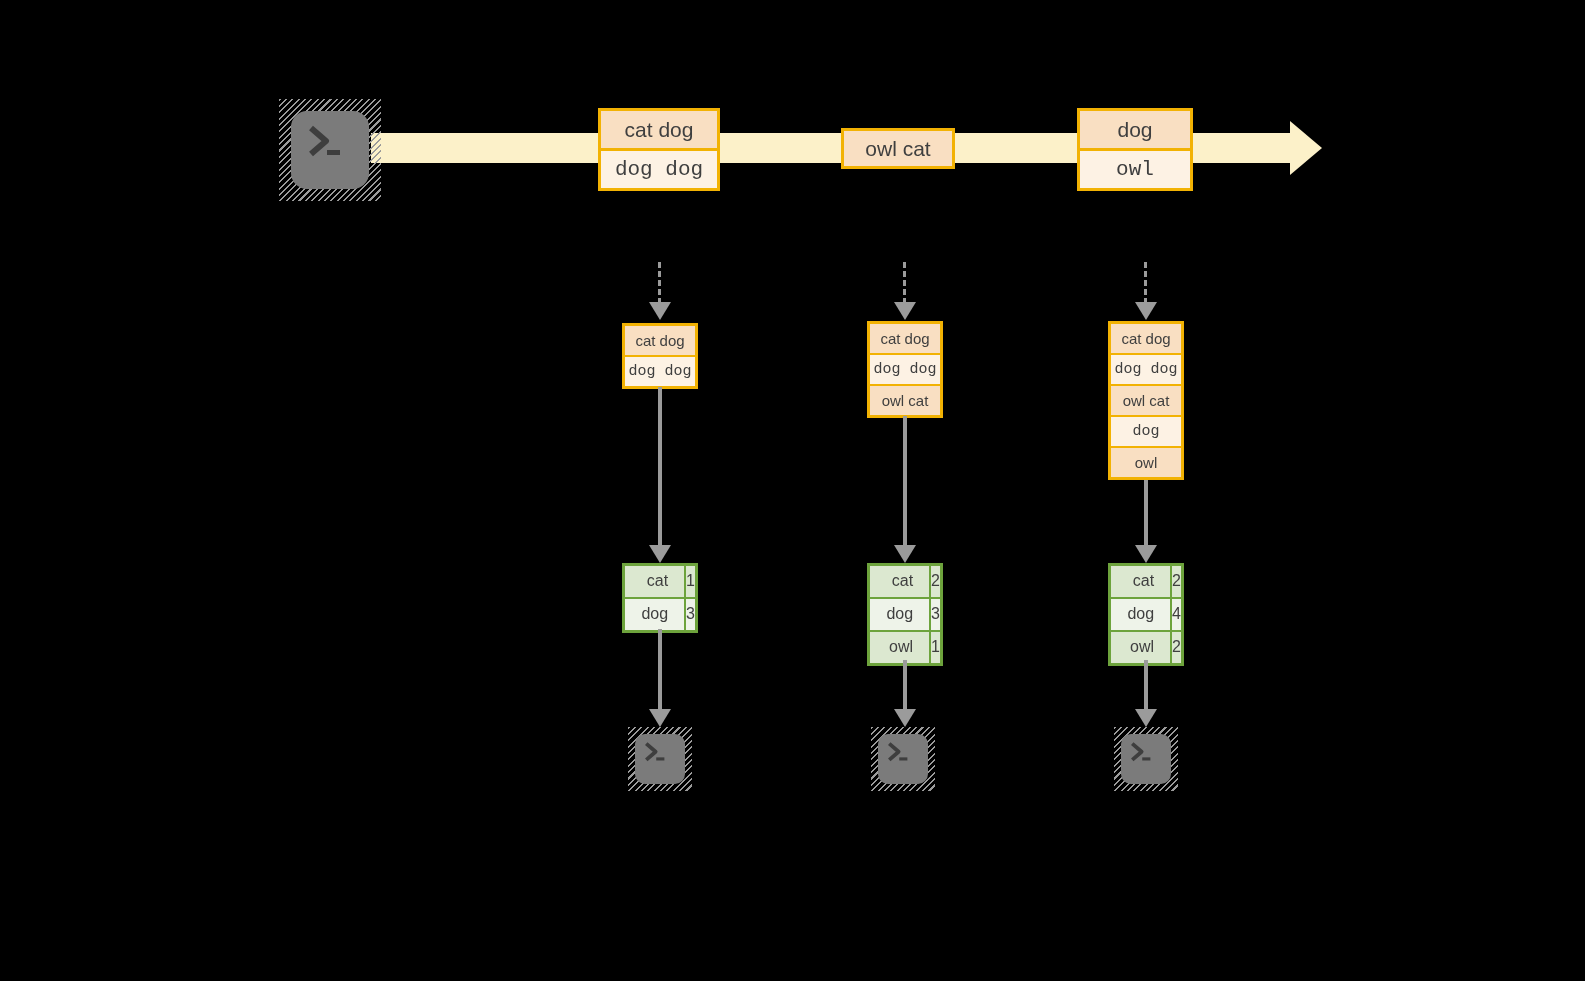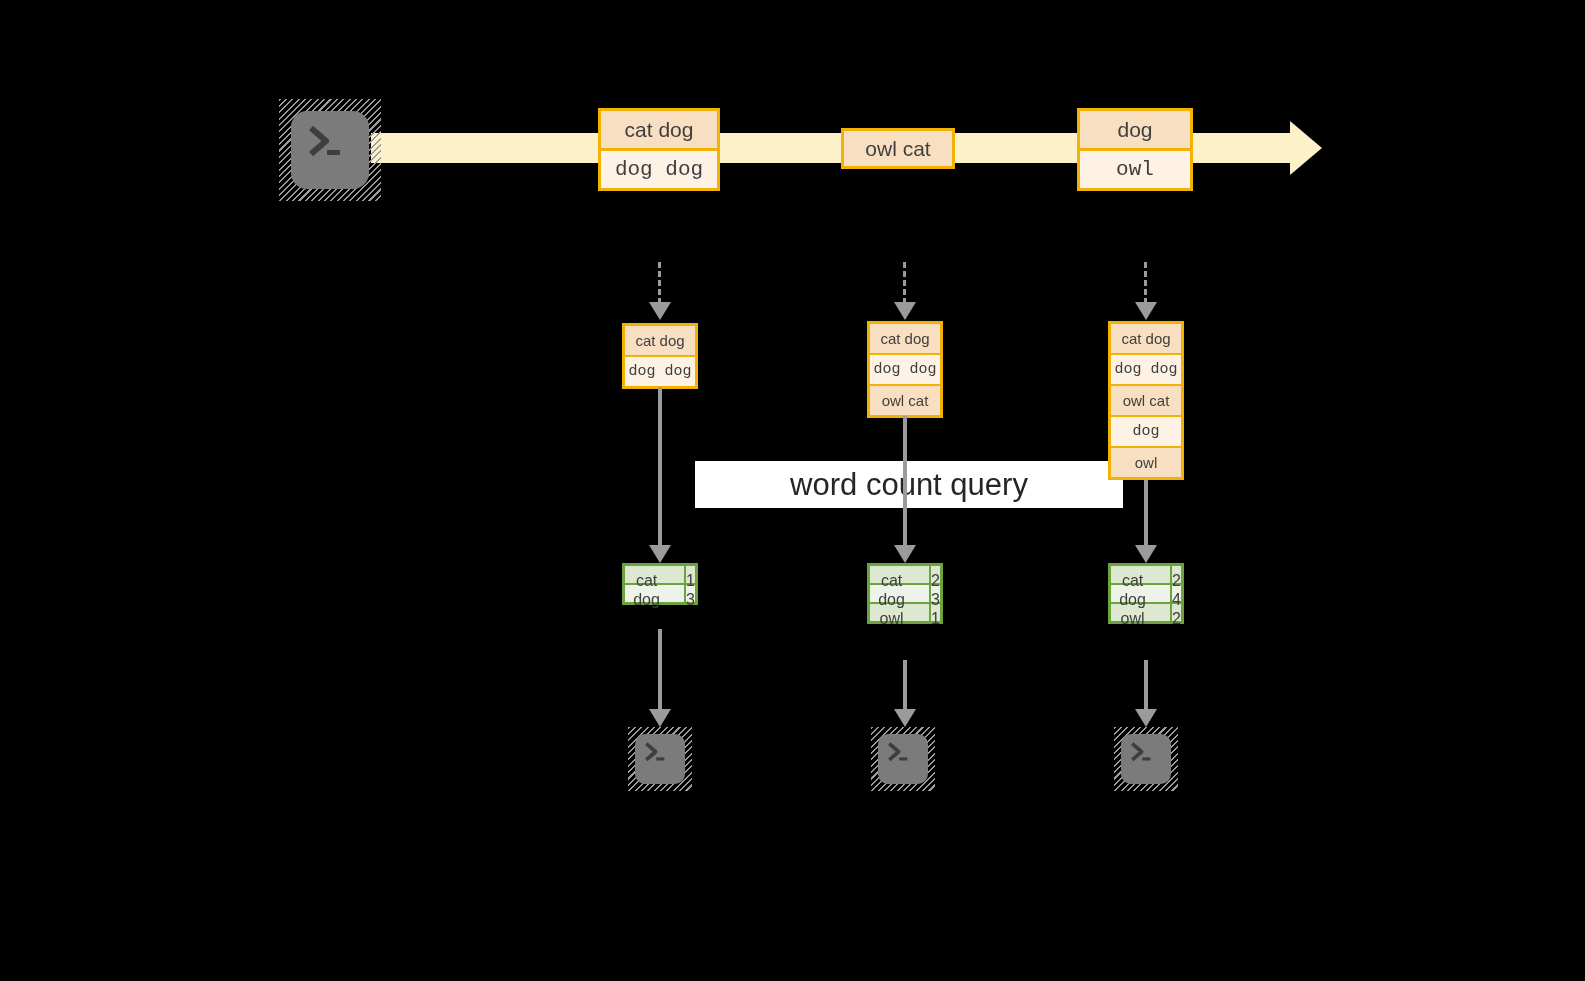--- a/index.html
+++ b/index.html
@@ -21,21 +21,21 @@
   .fill-b{background:#FDF2E4;font-family:Liberation Mono, monospace;}
 
   
   .buffer{position:absolute;width:76px;border:3px solid #F2B203;box-sizing:border-box;}
   .brow{height:29px;line-height:29px;font-size:15px;text-align:center;color:#3F3F3F;}
   .bsep{border-top:2px solid #F2B203;}
   .z3{z-index:3;}
 
   
   .wtable{position:absolute;width:76px;border:3px solid #6DA33C;box-sizing:border-box;}
-  .trow{display:flex;height:17px;line-height:29px;font-size:16px;color:#3F3F3F;text-align:center;gap:16px;}
+  .trow{display:flex;height:31px;line-height:29px;font-size:16px;color:#3F3F3F;text-align:right;gap:16px;}
   .trow + .trow{border-top:2px solid #6DA33C;}
   .wcell{width:45px;}
   .ccell{flex:1;border-left:2px solid #6DA33C;}
   .fill-ga{background:#DCE8D0;}
   .fill-gb{background:#EEF3E9;}
 
   
   .vline{position:absolute;width:4px;background:#9B9B9B;}
   .over{z-index:2;}
   .dline{position:absolute;width:0;border-left:3px dashed #9B9B9B;}
@@ -102,21 +102,20 @@
     <div class="brow fill-a bsep">owl cat</div>
   </div>
   <div class="buffer z3" style="left:1108px;top:321px;">
     <div class="brow fill-a">cat dog</div>
     <div class="brow fill-b bsep">dog dog</div>
     <div class="brow fill-a bsep">owl cat</div>
     <div class="brow fill-b bsep">dog</div>
     <div class="brow fill-a bsep">owl</div>
   </div>
 
-  <div class="qlabel">word count query</div>
 
   <div class="vline" style="left:658px;top:387px;height:158px;"></div>
   <div class="ahead" style="left:649px;top:545px;"></div>
   <div class="vline over" style="left:903px;top:416px;height:129px;"></div>
   <div class="ahead" style="left:894px;top:545px;"></div>
   <div class="vline over" style="left:1144px;top:478px;height:67px;"></div>
   <div class="ahead" style="left:1135px;top:545px;"></div>
 
   <div class="wtable" style="left:622px;top:563px;">
     <div class="trow fill-ga">

